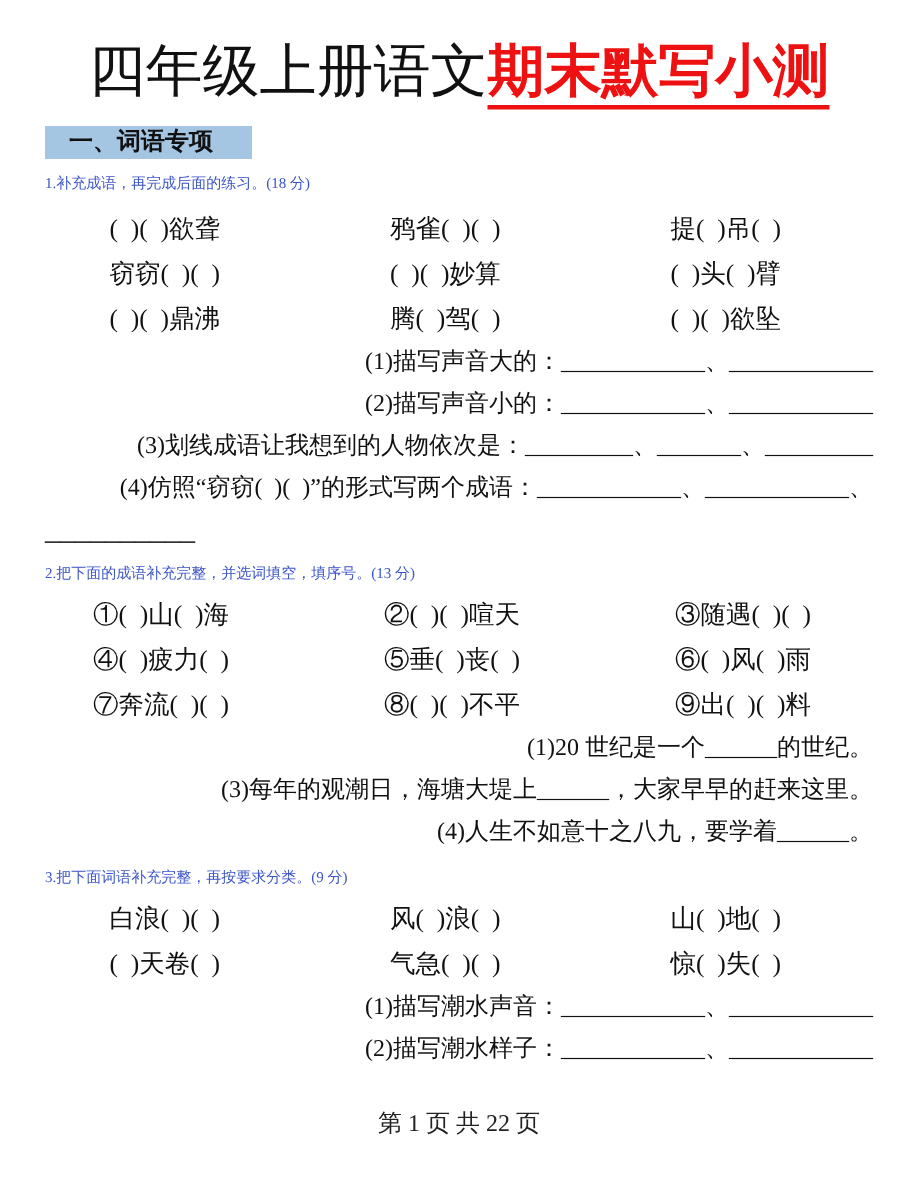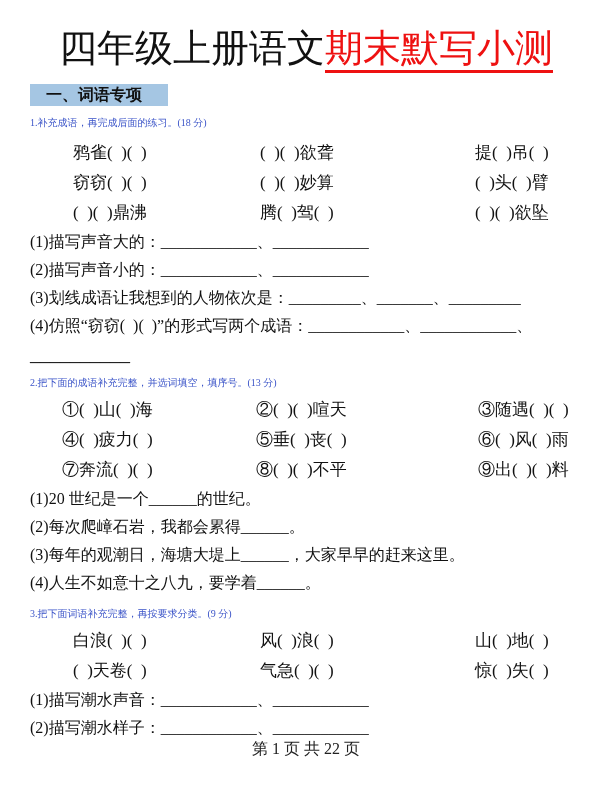--- a/index.html
+++ b/index.html
@@ -18,20 +18,21 @@
     text-align: center;
     font-size: 38px;
     line-height: 48px;
     white-space: nowrap;
     letter-spacing: 0px;
   }
   .title-red {
     color: #ee1111;
     border-bottom: 3px solid #ee1111;
     padding-bottom: 1px;
+    font-weight: bold;
   }
 
   
   .section-header {
     display: inline-block;
     margin-top: 12px;
     background: #a5c6e3;
     font-weight: bold;
     font-size: 16px;
     line-height: 22px;
@@ -51,28 +52,29 @@
   .grid-row {
     display: flex;
     font-size: 17px;
     line-height: 30px;
     white-space: pre-wrap;
   }
   .grid-q1 .grid-row, .grid-q3 .grid-row { padding-left: 43px; }
   .grid-q2 .grid-row { padding-left: 32px; align-items: flex-end; }
   .grid-row .cell { flex: 0 0 187px; }
   .grid-q2 .grid-row .cell { flex: 0 0 194px; }
-  .grid-row .cell:last-child { flex: 0 0 auto; margin-left: 28px; }
+  .grid-row .cell:last-child { flex: 0 0 auto; }
   .grid-q1 { margin-top: 3px; }
 
   
   .item {
     font-size: 16px;
     line-height: 28px;
     white-space: pre-wrap;
+    text-align: right;
   }
   .continuation {
     font-size: 20px;
     line-height: 26px;
     white-space: pre-wrap;
   }
 
   
   .footer {
     position: absolute;
@@ -92,22 +94,22 @@
   <div class="title-line">
     <span>四年级上册语文</span><span class="title-red">期末默写小测</span>
   </div>
 
   <div class="section-header">一、词语专项</div>
 
   
   <div class="q-title">1.补充成语，再完成后面的练习。(18 分)</div>
   <div class="grid-q1">
     <div class="grid-row">
+      <span class="cell">(  )(  )欲聋</span>
       <span class="cell">鸦雀(  )(  )</span>
-      <span class="cell">(  )(  )欲聋</span>
       <span class="cell">提(  )吊(  )</span>
     </div>
     <div class="grid-row">
       <span class="cell">窃窃(  )(  )</span>
       <span class="cell">(  )(  )妙算</span>
       <span class="cell">(  )头(  )臂</span>
     </div>
     <div class="grid-row">
       <span class="cell">(  )(  )鼎沸</span>
       <span class="cell">腾(  )驾(  )</span>
@@ -133,21 +135,20 @@
       <span class="cell">⑤垂(  )丧(  )</span>
       <span class="cell">⑥(  )风(  )雨</span>
     </div>
     <div class="grid-row">
       <span class="cell">⑦奔流(  )(  )</span>
       <span class="cell">⑧(  )(  )不平</span>
       <span class="cell">⑨出(  )(  )料</span>
     </div>
   </div>
   <div class="item">(1)20 世纪是一个______的世纪。</div>
-  <div class="item">(2)每次爬嶂石岩，我都会累得______。</div>
   <div class="item">(3)每年的观潮日，海塘大堤上______，大家早早的赶来这里。</div>
   <div class="item">(4)人生不如意十之八九，要学着______。</div>
 
   
   <div class="q-title">3.把下面词语补充完整，再按要求分类。(9 分)</div>
   <div class="grid-q3">
     <div class="grid-row">
       <span class="cell">白浪(  )(  )</span>
       <span class="cell">风(  )浪(  )</span>
       <span class="cell">山(  )地(  )</span>

